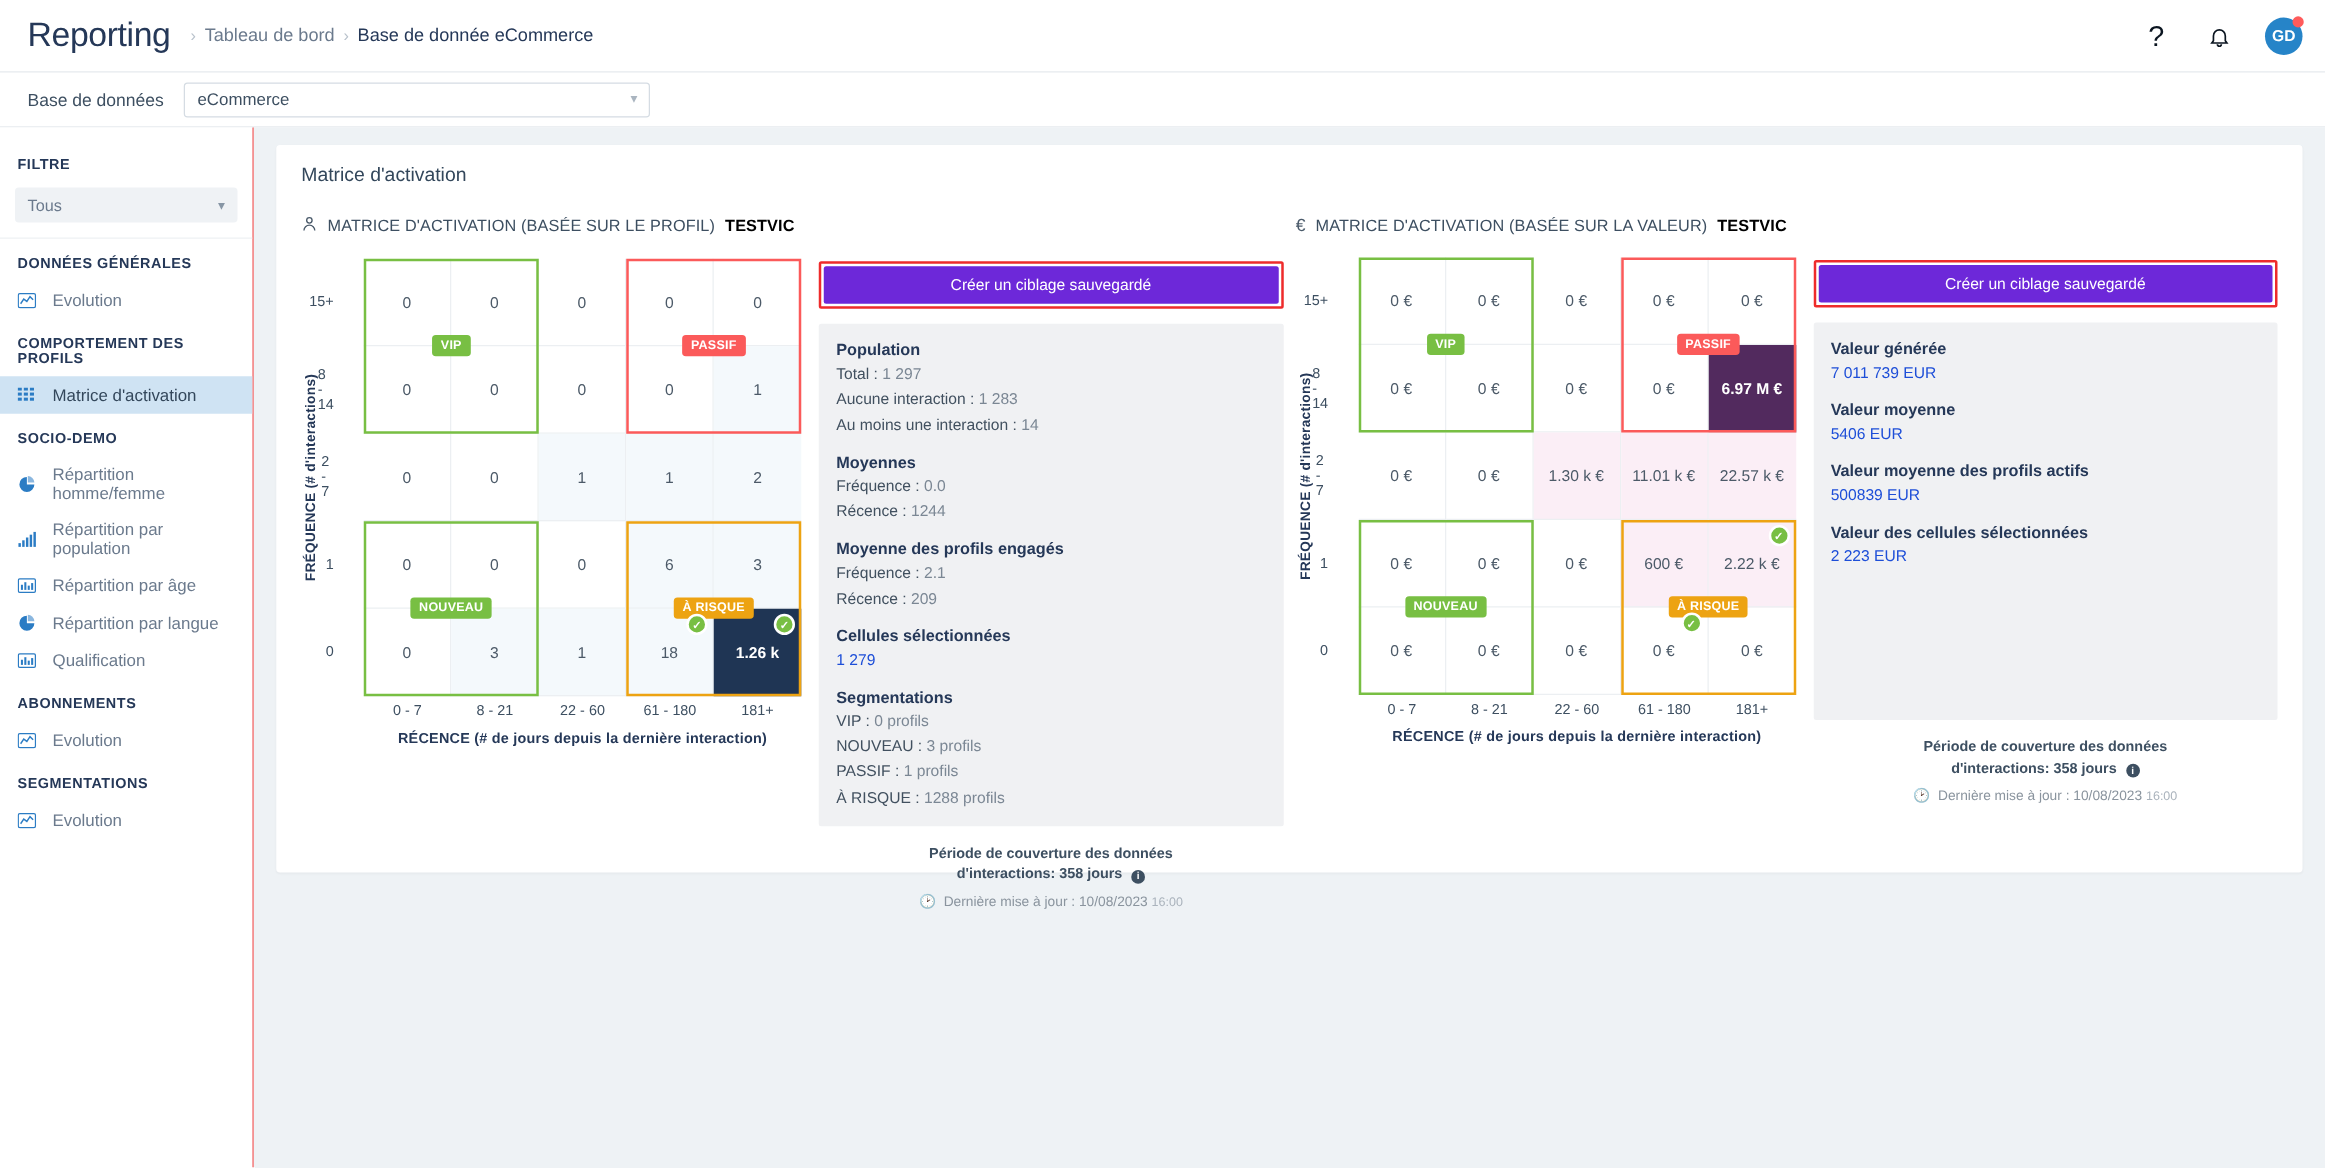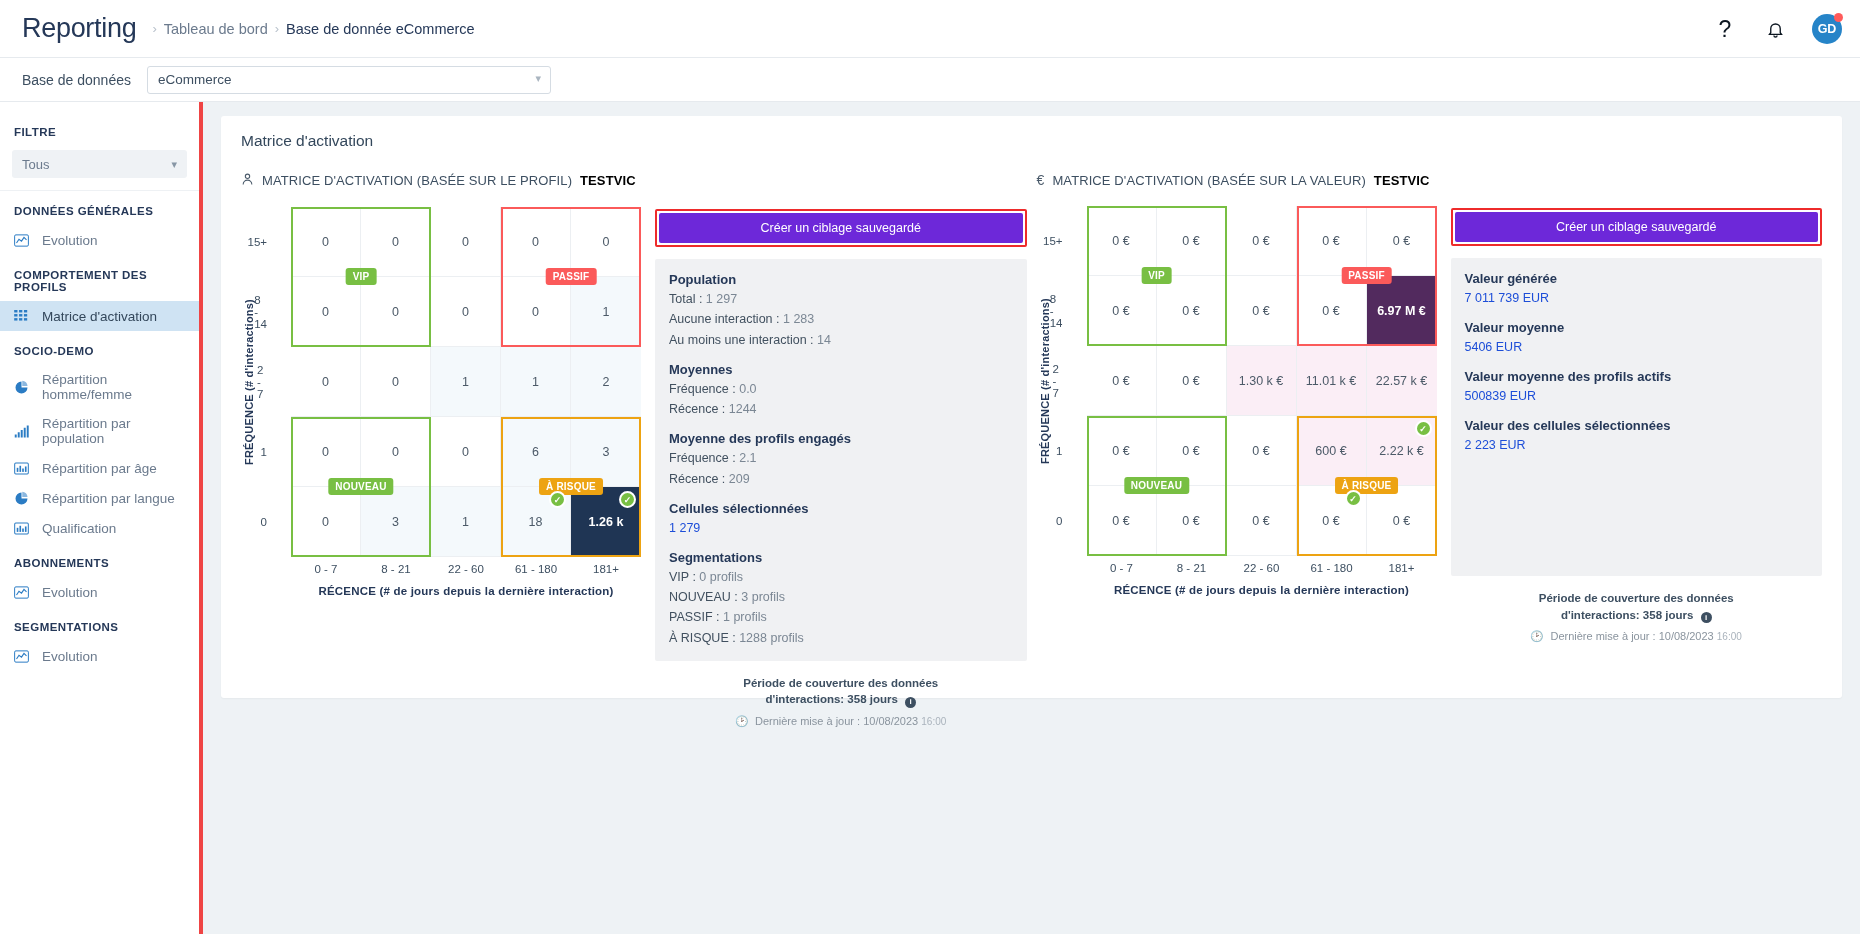--- a/index.html
+++ b/index.html
@@ -54,41 +54,41 @@
 
   
   .dbbar {
     height: 44px; display: flex; align-items: center;
     padding: 0 22px; gap: 16px;
     border-bottom: 1px solid #e6eaee;
     background: #fff;
   }
   .dbbar label { font-size: 14px; color: #3d4f61; }
   .select {
-    width: 404px; height: 28px;
+    width: 373px; height: 28px;
     border: 1px solid #d5dce3; border-radius: 3px;
     background: #fff;
     display: flex; align-items: center;
     padding: 0 10px; font-size: 13.5px; color: #3d4f61;
     position: relative; cursor: pointer;
   }
   .select .chev {
     position: absolute; right: 9px; top: 50%;
     transform: translateY(-60%);
     color: #aab5c0; font-size: 11px;
   }
 
   
   .body-wrap { display: flex; height: calc(934px - 58px - 44px); }
 
   
   .sidebar {
     width: 203px; flex: 0 0 203px;
     background: #ffffff;
-    border-right: 4px solid #ef4444;
+    border-right: 1px solid #ef4444;
     padding-top: 10px;
     overflow: hidden;
   }
   .filter-block { padding: 4px 12px 12px 12px; border-bottom: 1px solid #eef1f4; }
   .sb-head {
     font-size: 11.5px; font-weight: 700; letter-spacing: .45px;
     color: #253858; padding: 14px 14px 8px 14px;
     text-transform: uppercase;
   }
   .filter-select {

